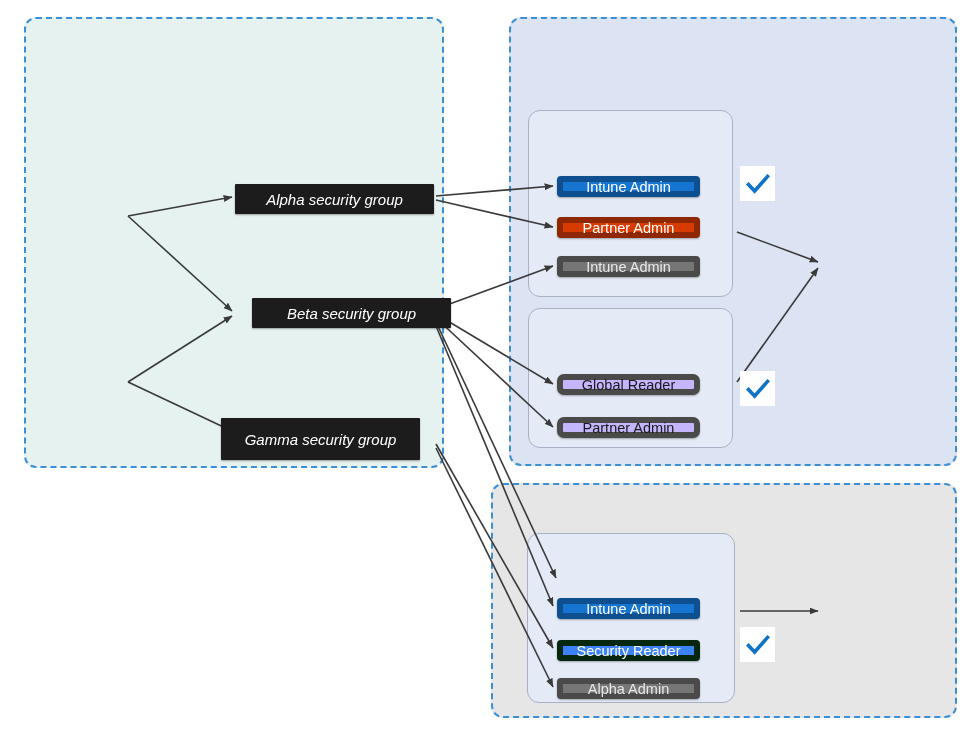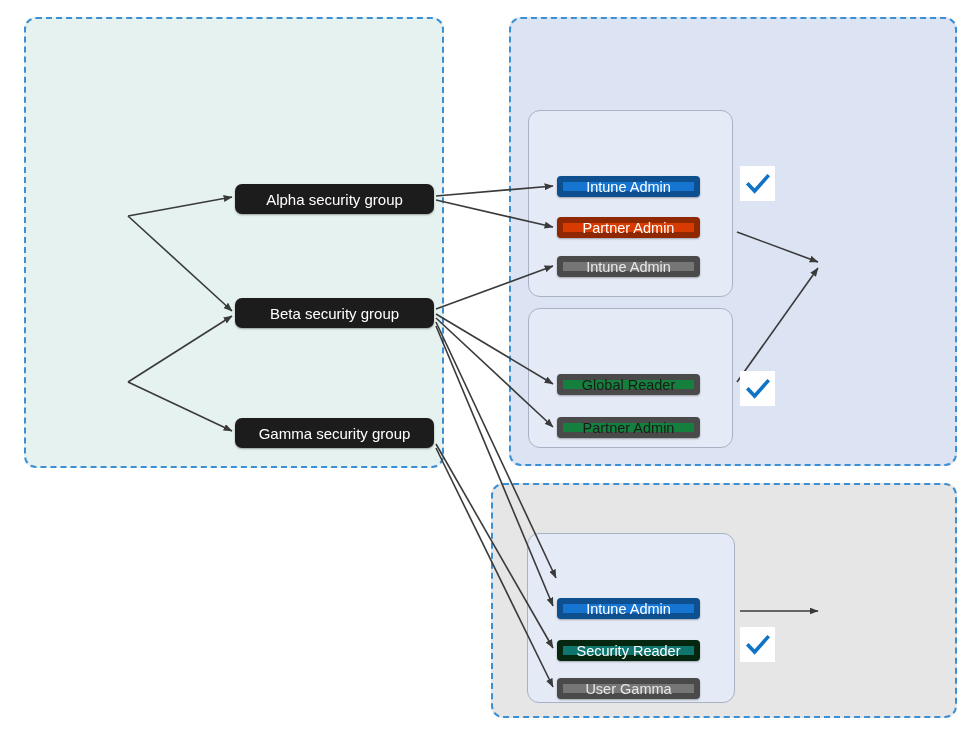--- a/index.html
+++ b/index.html
@@ -93,28 +93,29 @@
     font-size: 14.5px;
     color: #1a1a1a;
     white-space: nowrap;
   }
 
   
   .sec-group {
     position: absolute;
     background: #1c1c1c;
     color: #ffffff;
-    border-radius: 7px;
+    border-radius: 1px;
     font-size: 15px;
     display: flex;
     align-items: center;
     justify-content: center;
     box-sizing: border-box;
     z-index: 6;
     box-shadow: 0 1px 2px rgba(0,0,0,0.35);
+    font-style: italic;
   }
 
   
   .rel-card {
     position: absolute;
     background: #e4eaf6;
     border: 1px solid #a9b2c4;
     border-radius: 12px;
     box-sizing: border-box;
     z-index: 2;
@@ -148,22 +149,22 @@
     display: flex;
     align-items: center;
     justify-content: center;
     font-size: 14.5px;
     z-index: 7;
     box-shadow: 0 1px 2px rgba(0,0,0,0.3);
   }
   .role-blue   { background: #1575d1; color: #ffffff; border-color: #0d4f8f; }
   .role-orange { background: #d83b01; color: #ffffff; border-color: #8f2701; }
   .role-gray   { background: #767676; color: #e8e8e8; border-color: #4a4a4a; }
-  .role-light  { background: #15803d; color: #1a1a1a; border-color: #4a4a4a; }
-  .role-green  { background: #0f766e; color: #ffffff; border-color: #06270f; }
+  .role-light  { background: #c4b5fd; color: #1a1a1a; border-color: #4a4a4a; border-radius: 7px; }
+  .role-green  { background: #3b82f6; color: #ffffff; border-color: #06270f; }
 
   
   .check-badge {
     position: absolute;
     background: #ffffff;
     display: flex;
     align-items: center;
     justify-content: center;
     z-index: 8;
   }
@@ -222,22 +223,22 @@
   </div>
   <div class="person-label" style="left:50px; top:249px; width:100px;">user 1</div>
 
   <div class="person" style="left:76px; top:348px; width:48px; height:62px;">
     <div class="head" style="left:12px; top:0; width:24px; height:24px; background:#008272;"></div>
     <div class="body" style="left:0; top:27px; width:48px; height:32px; background:#008272; border-radius:20px 20px 2px 2px;"></div>
   </div>
   <div class="person-label" style="left:50px; top:413px; width:100px;">user 2</div>
 
   <div class="sec-group" style="left:235px; top:184px; width:199px; height:30px;">Alpha security group</div>
-  <div class="sec-group" style="left:235px; top:298px; width:199px; height:30px;text-align:center;">Beta security group</div>
-  <div class="sec-group" style="left:235px; top:418px; width:199px; height:30px;">Gamma security group</div>
+  <div class="sec-group" style="left:252px; top:298px; width:199px; height:30px;text-align:center;">Beta security group</div>
+  <div class="sec-group" style="left:221px; top:418px; width:199px; height:42px;">Gamma security group</div>
 
   <div class="tenant" id="tenant-customer1"></div>
   <div class="tenant-title" style="left:509px; top:30px; width:448px;">Customer 1 Tenant</div>
   <div class="col-label" style="left:548px; top:70px;">Admin Relationships</div>
 
   <div class="rel-card" style="left:528px; top:110px; width:205px; height:187px;"></div>
   <div class="rel-title" style="left:528px; top:121px; width:205px;">Relationship 1</div>
   <div class="rel-duration-row" style="left:528px; top:145px; width:205px; height:22px;">
     <span>6 Months</span>
     <svg class="clock-icon" width="21" height="21" viewBox="0 0 22 22">
@@ -287,21 +288,21 @@
   <div class="rel-duration-row" style="left:527px; top:568px; width:208px; height:22px;">
     <span>3 Months</span>
     <svg class="clock-icon" width="21" height="21" viewBox="0 0 22 22">
       <circle cx="11" cy="11" r="9.2" fill="#ffffff" stroke="#0f74c8" stroke-width="1.8"></circle>
       <line x1="11" y1="11" x2="11" y2="5.6" stroke="#1a1a1a" stroke-width="1.5" stroke-linecap="round"></line>
       <line x1="11" y1="11" x2="14.6" y2="13.4" stroke="#1a1a1a" stroke-width="1.5" stroke-linecap="round"></line>
     </svg>
   </div>
   <div class="role-chip role-blue" style="left:557px; top:598px; width:143px; height:21px;">Intune Admin</div>
   <div class="role-chip role-green" style="left:557px; top:640px; width:143px; height:21px;">Security Reader</div>
-  <div class="role-chip role-gray" style="left:557px; top:678px; width:143px; height:21px;">User Gamma</div>
+  <div class="role-chip role-gray" style="left:557px; top:678px; width:143px; height:21px;">Alpha Admin</div>
 
   <div class="check-badge" style="left:740px; top:627px; width:35px; height:35px;">
     <svg width="26" height="26" viewBox="0 0 26 26">
       <polyline points="3.5,13.5 9.6,20 22.5,5.5" fill="none" stroke="#0f74c8" stroke-width="3.6" stroke-linecap="square" stroke-linejoin="miter"></polyline>
     </svg>
   </div>
 
   <div class="person" style="left:822px; top:530px; width:104px; height:113px;">
     <div class="head" style="left:26px; top:0; width:52px; height:52px; background:#2d4f47;"></div>
     <div class="body" style="left:0; top:58px; width:104px; height:55px; background:#2d4f47; border-radius:42px 42px 3px 3px;"></div>

